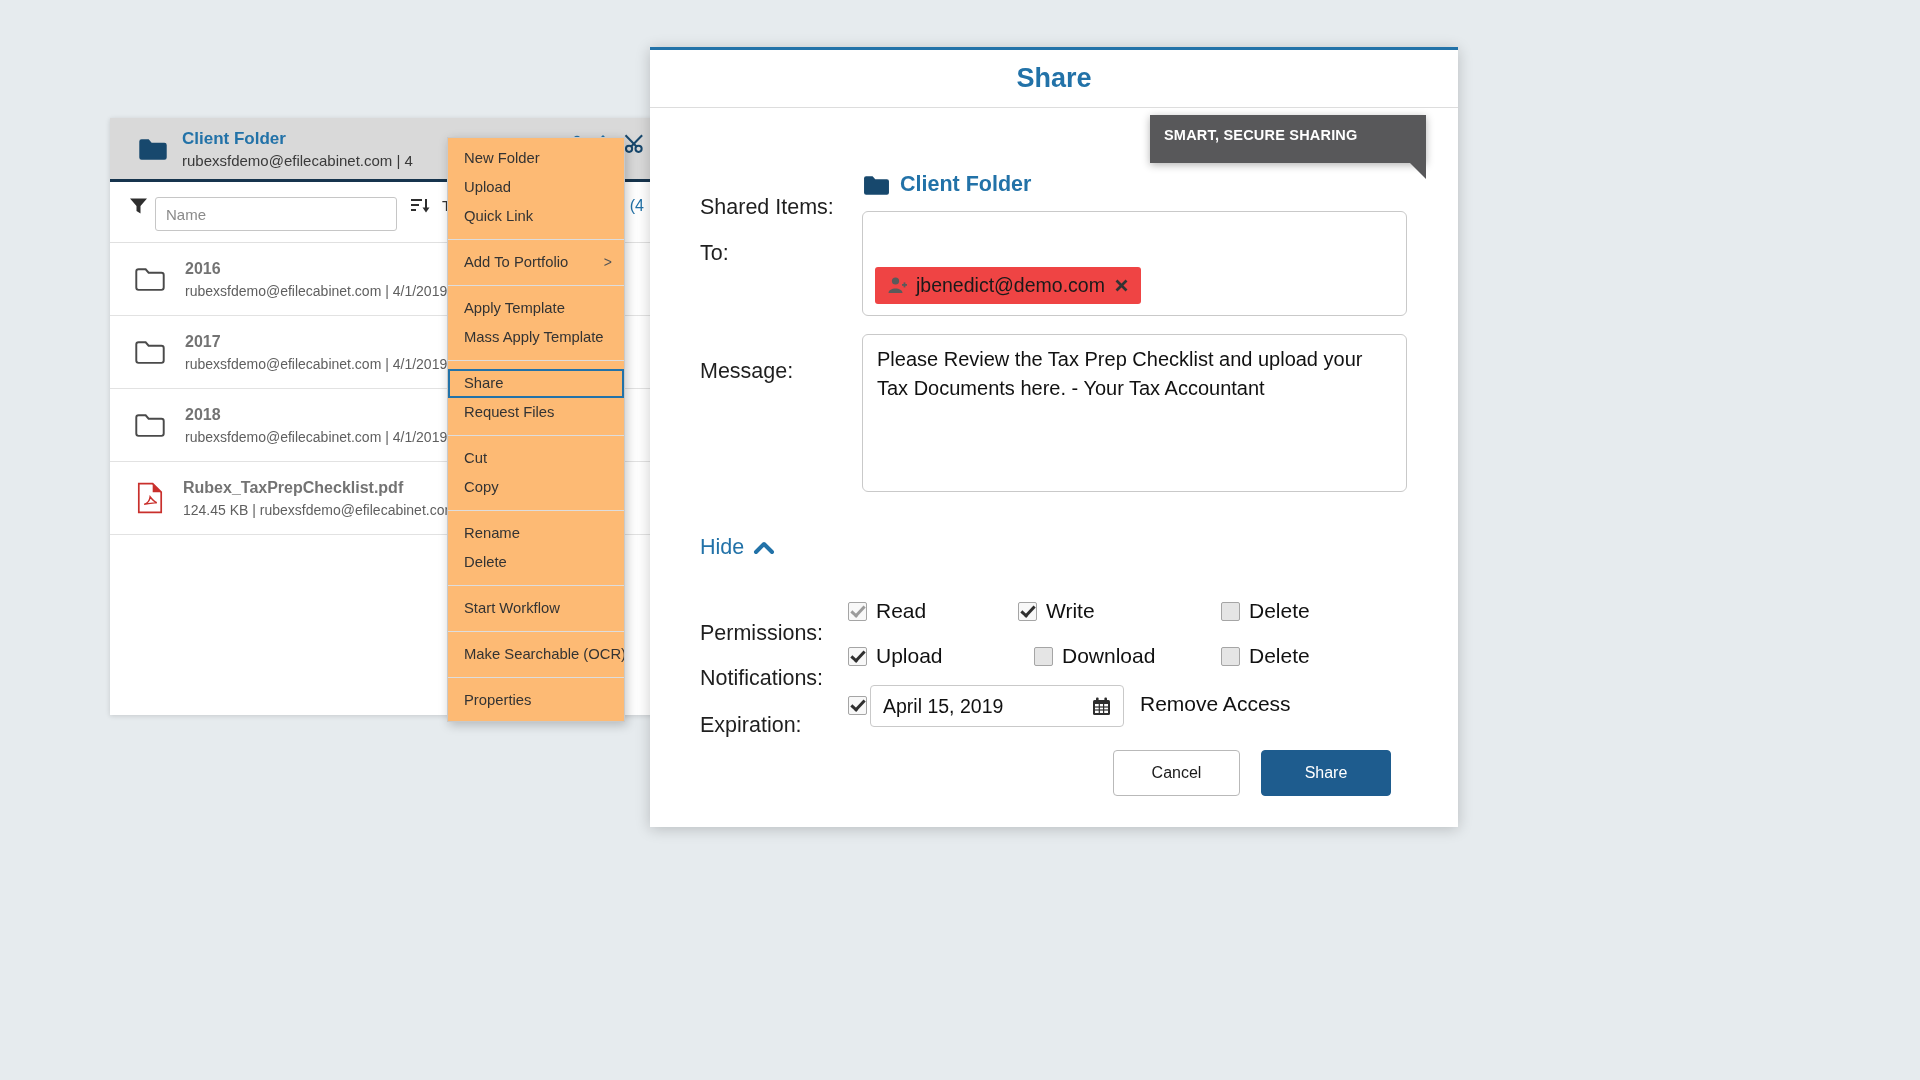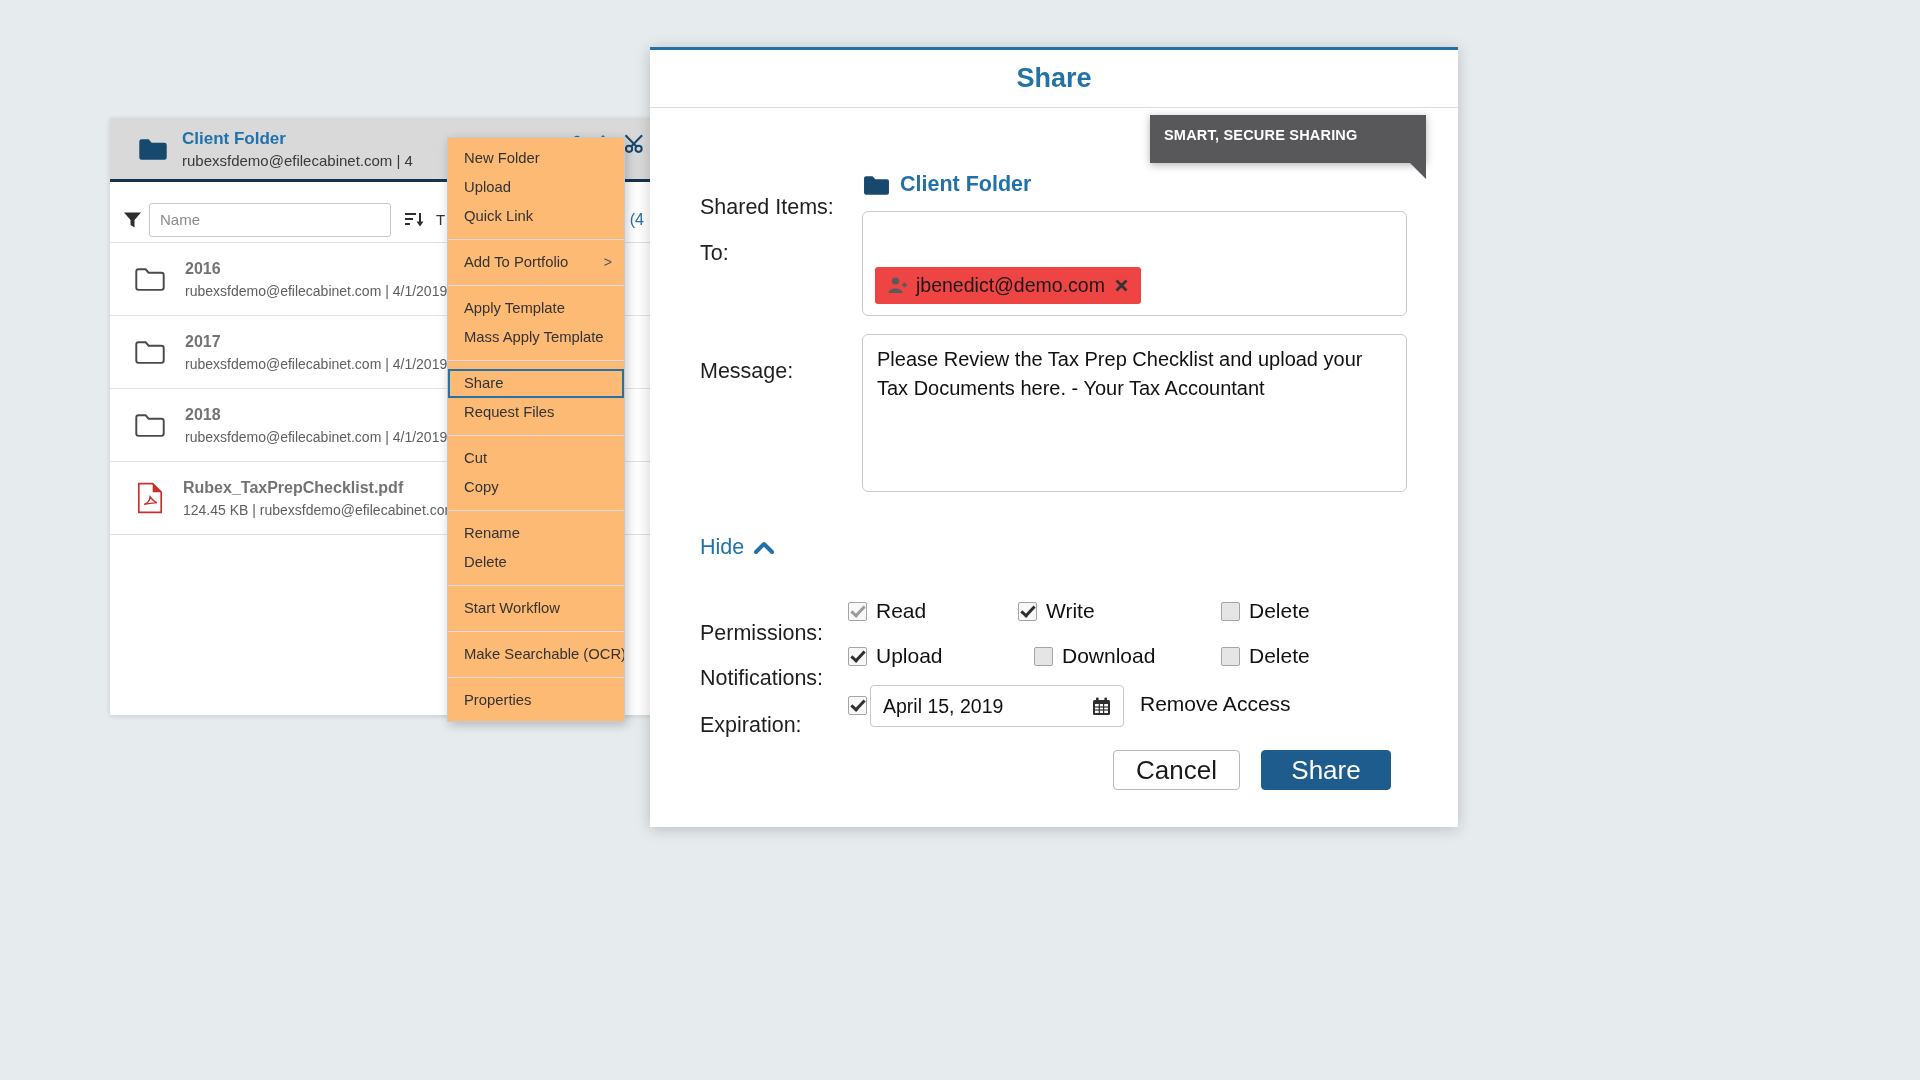--- a/index.html
+++ b/index.html
@@ -38,24 +38,24 @@
   .header-sub { font-size: 15px; color: #3a3a3a; margin-top: 3px; }
   .header-actions {
     position: absolute;
     right: 24px; top: 16px;
     display: flex; gap: 12px; align-items: center;
   }
   .icon { display: inline-flex; align-items: center; justify-content: center; }
 
   .filter-row {
     display: flex;
-    align-items: center;
+    align-items: flex-start;
     height: 46px;
     margin-top: 15px;
-    padding-left: 13px;
+    padding-left: 19px;
     position: relative;
     border-bottom: 1px solid #e0e0e0;
   }
   .name-filter {
     margin-left: 7px;
     width: 242px; height: 34px;
     border: 1px solid #c6c6c6;
     border-radius: 3px;
     padding-left: 10px;
     font-size: 15px;
@@ -227,23 +227,23 @@
     display: flex; align-items: center;
     padding: 0 12px;
     cursor: pointer;
   }
   .date-text { font-size: 19.5px; color: #111; flex: 1; }
   .remove-access { position: absolute; left: 490px; top: 5px; font-size: 21px; color: #111; cursor: pointer; }
 
   .btn {
     position: absolute;
     top: 700px;
-    height: 40px;
+    height: 46px;
     border-radius: 4px;
-    font-size: 26px;
+    font-size: 16px;
     font-family: inherit;
     display: flex; align-items: center; justify-content: center;
     cursor: pointer;
   }
   .btn-cancel {
     left: 463px; width: 127px;
     background: #fff;
     border: 1px solid #b9b9b9;
     color: #1a1a1a;
   }

